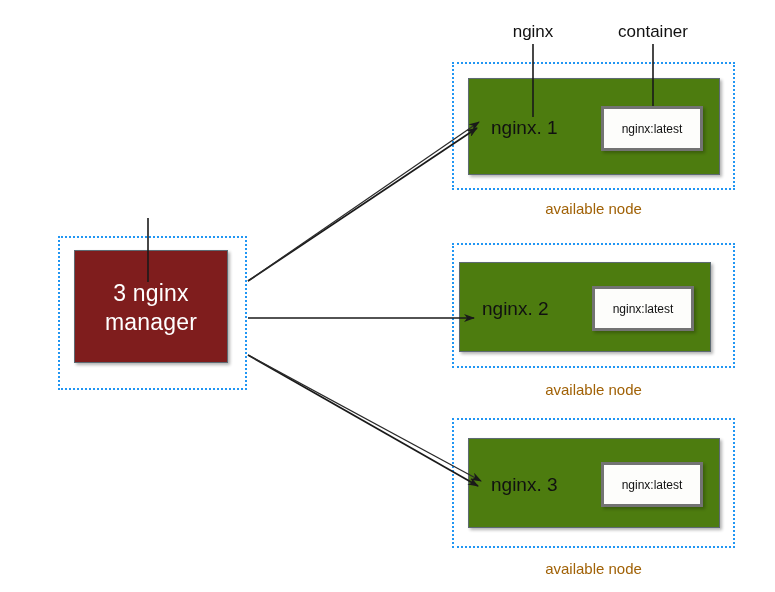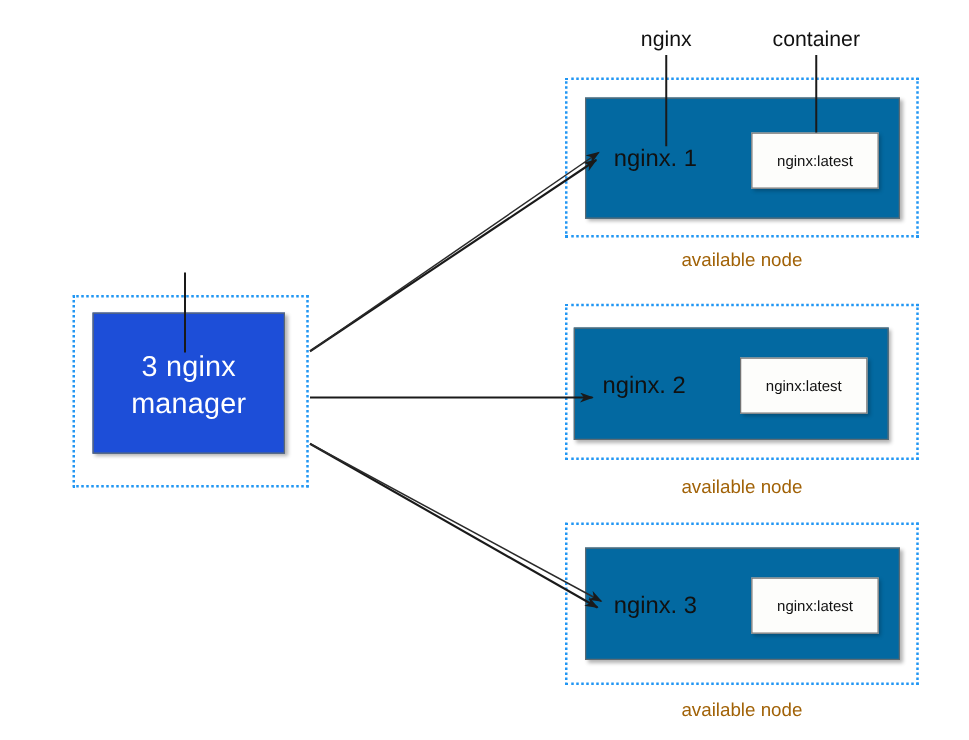--- a/index.html
+++ b/index.html
@@ -21,24 +21,24 @@
     box-sizing: border-box;
     background: transparent;
   }
   .blue-box {
     position: absolute;
     box-sizing: border-box;
     border: 1px solid #5d6a72;
     box-shadow: 2px 2px 3px rgba(0,0,0,0.30);
   }
   .service-box {
-    background: #1d4ed8;
+    background: #7f1d1d;
   }
   .node-box {
-    background: #0369a1;
+    background: #4d7c0f;
   }
   .service-text {
     position: absolute;
     left: 0;
     right: 0;
     text-align: center;
     color: #ffffff;
     font-size: 23px;
     line-height: 29px;
     letter-spacing: 0.2px;
@@ -60,21 +60,21 @@
   .task-label {
     position: absolute;
     color: #111111;
     font-size: 19px;
     white-space: nowrap;
   }
   .container-box {
     position: absolute;
     box-sizing: border-box;
     background: #fdfdfb;
-    border: 1px solid #737373;
+    border: 3px solid #737373;
     box-shadow: 2px 2px 3px rgba(0,0,0,0.25);
     display: flex;
     align-items: center;
     justify-content: center;
   }
   .container-text {
     color: #111111;
     font-size: 12px;
     white-space: nowrap;
   }

